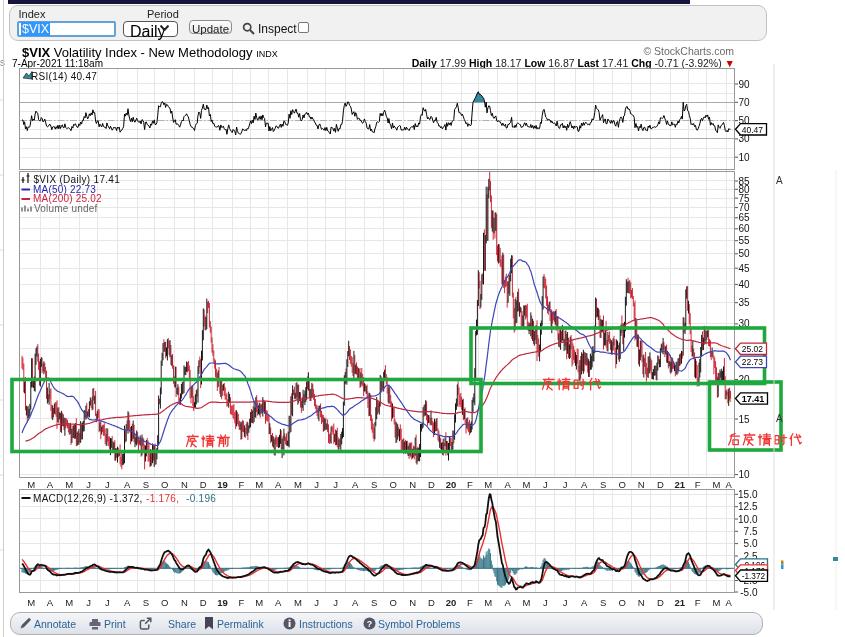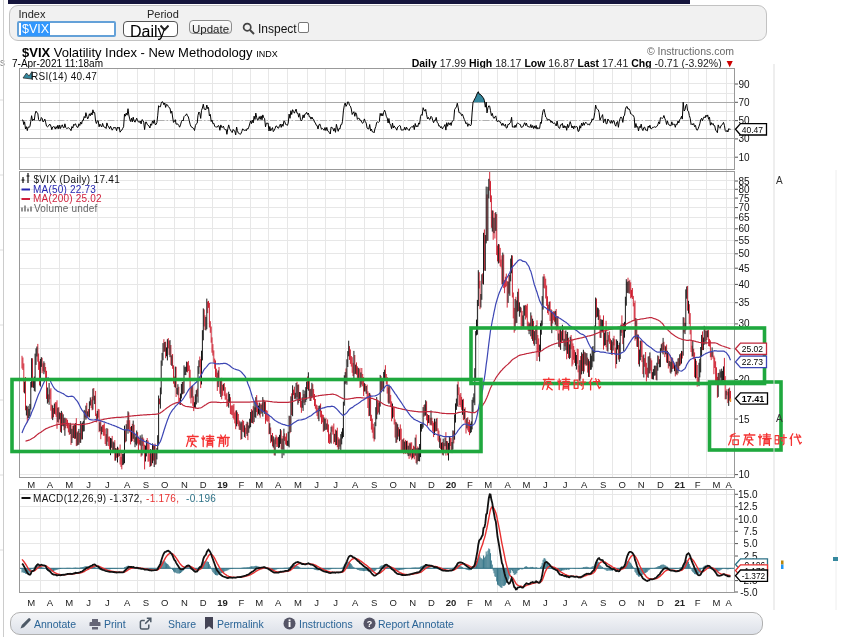--- a/index.html
+++ b/index.html
@@ -31,21 +31,21 @@
   </svg>
 <div class="abs" id="updbtn">Update</div>
 <svg class="abs" style="left:242px;top:21.5px" width="13" height="13" viewBox="0 0 13 13">
     <circle cx="5.2" cy="5.2" r="3.6" fill="none" stroke="#444" stroke-width="1.7"></circle>
     <path d="M8 8L12 12" stroke="#444" stroke-width="2"></path>
   </svg>
 <div class="t" id="insp" style="left:258px; top:21.5px;">Inspect</div>
 <div class="abs" id="chk"></div>
 
 <div class="t" style="left:22px; top:45px; font-size:13px; font-weight:bold; color:#000;">$VIX <span style="font-size:13px; font-weight:normal;">Volatility Index - New Methodology</span> <span style="font-size:9px; font-weight:normal;">INDX</span></div>
-<div class="t" style="right:111px; top:45px; font-size:10.5px; color:#6a6a6a;">© Instructions.com</div>
+<div class="t" style="right:111px; top:45px; font-size:10.5px; color:#6a6a6a;">© StockCharts.com</div>
 <div class="t" style="left:12px; top:57.5px; font-size:10px; color:#000;">7-Apr-2021 11:18am</div>
 <div class="t" style="left:0px; top:57px; font-size:10px; color:#888;">s</div>
 <div class="t" style="right:110px; top:56.5px; font-size:10.5px; color:#222;"><b style="color:#000">Daily</b> 17.99 <b style="color:#000">High</b> 18.17 <b style="color:#000">Low</b> 16.87 <b style="color:#000">Last</b> 17.41 <b style="color:#000">Chg</b> -0.71 (-3.92%) <span style="color:#c00;">▼</span></div>
 
 <svg class="abs" style="left:0;top:0" width="845" height="637" viewBox="0 0 845 637">
 <path d="M40.5 68.5V170M40.5 170V478M40.5 490V593M59.5 68.5V170M59.5 170V478M59.5 490V593M79.5 68.5V170M79.5 170V478M79.5 490V593M97.5 68.5V170M97.5 170V478M97.5 490V593M117.5 68.5V170M117.5 170V478M117.5 490V593M137.5 68.5V170M137.5 170V478M137.5 490V593M154.5 68.5V170M154.5 170V478M154.5 490V593M174.5 68.5V170M174.5 170V478M174.5 490V593M194.5 68.5V170M194.5 170V478M194.5 490V593M212.5 68.5V170M212.5 170V478M212.5 490V593M232.5 68.5V170M232.5 170V478M232.5 490V593M250.5 68.5V170M250.5 170V478M250.5 490V593M268.5 68.5V170M268.5 170V478M268.5 490V593M287.5 68.5V170M287.5 170V478M287.5 490V593M307.5 68.5V170M307.5 170V478M307.5 490V593M325.5 68.5V170M325.5 170V478M325.5 490V593M345.5 68.5V170M345.5 170V478M345.5 490V593M364.5 68.5V170M364.5 170V478M364.5 490V593M383.5 68.5V170M383.5 170V478M383.5 490V593M403.5 68.5V170M403.5 170V478M403.5 490V593M421.5 68.5V170M421.5 170V478M421.5 490V593M441.5 68.5V170M441.5 170V478M441.5 490V593M461.5 68.5V170M461.5 170V478M461.5 490V593M478.5 68.5V170M478.5 170V478M478.5 490V593M497.5 68.5V170M497.5 170V478M497.5 490V593M517.5 68.5V170M517.5 170V478M517.5 490V593M535.5 68.5V170M535.5 170V478M535.5 490V593M554.5 68.5V170M554.5 170V478M554.5 490V593M575.5 68.5V170M575.5 170V478M575.5 490V593M593.5 68.5V170M593.5 170V478M593.5 490V593M612.5 68.5V170M612.5 170V478M612.5 490V593M631.5 68.5V170M631.5 170V478M631.5 490V593M650.5 68.5V170M650.5 170V478M650.5 490V593M670.5 68.5V170M670.5 170V478M670.5 490V593M688.5 68.5V170M688.5 170V478M688.5 490V593M706.5 68.5V170M706.5 170V478M706.5 490V593M726.5 68.5V170M726.5 170V478M726.5 490V593" stroke="#e7e7e7" stroke-width="1" fill="none"></path>
 <path d="M20 157.5H735M20 148.5H735M20 138.5H735M20 129.5H735M20 120.5H735M20 111.5H735M20 102.5H735M20 93.5H735M20 83.5H735M20 474.5H735M20 418.5H735M20 379.5H735M20 348.5H735M20 323.5H735M20 302.5H735M20 284.5H735M20 268.5H735M20 253.5H735M20 240.5H735M20 228.5H735M20 217.5H735M20 207.5H735M20 198.5H735M20 189.5H735M20 180.5H735M20 592.5H735M20 580.5H735M20 555.5H735M20 543.5H735M20 531.5H735M20 518.5H735M20 506.5H735M20 494.5H735" stroke="#e7e7e7" stroke-width="1" fill="none"></path>
 <path d="M20 102.5H735M20 138.5H735" stroke="#a9a9a9" stroke-width="1"></path>
 <path d="M20 120.5H735" stroke="#b0b0b0" stroke-width="1" stroke-dasharray="7 2 1.5 2"></path>
 <path d="M347.8 102.3L347.8 101.8L348.7 102.3L348.7 102.3Z" fill="#35889e" stroke="none"></path>
@@ -236,13 +236,13 @@
 <svg class="abs" style="left:283px;top:616.5px" width="13" height="13" viewBox="0 0 13 13">
     <circle cx="6.5" cy="6.5" r="6" fill="#556"></circle>
     <rect x="5.6" y="5" width="1.9" height="5" fill="#fff"></rect>
     <rect x="5.6" y="2.4" width="1.9" height="1.9" fill="#fff"></rect>
   </svg>
 <div class="tb" style="left:299px;">Instructions</div>
 <svg class="abs" style="left:363px;top:616.5px" width="13" height="13" viewBox="0 0 13 13">
     <circle cx="6.5" cy="6.5" r="6" fill="#556"></circle>
     <text x="6.5" y="9.6" font-size="9" fill="#fff" text-anchor="middle" font-weight="bold" font-family="Liberation Sans">?</text>
   </svg>
-<div class="tb" style="left:378px;">Report Annotate</div>
+<div class="tb" style="left:378px;">Symbol Problems</div>
 
 </body></html>

